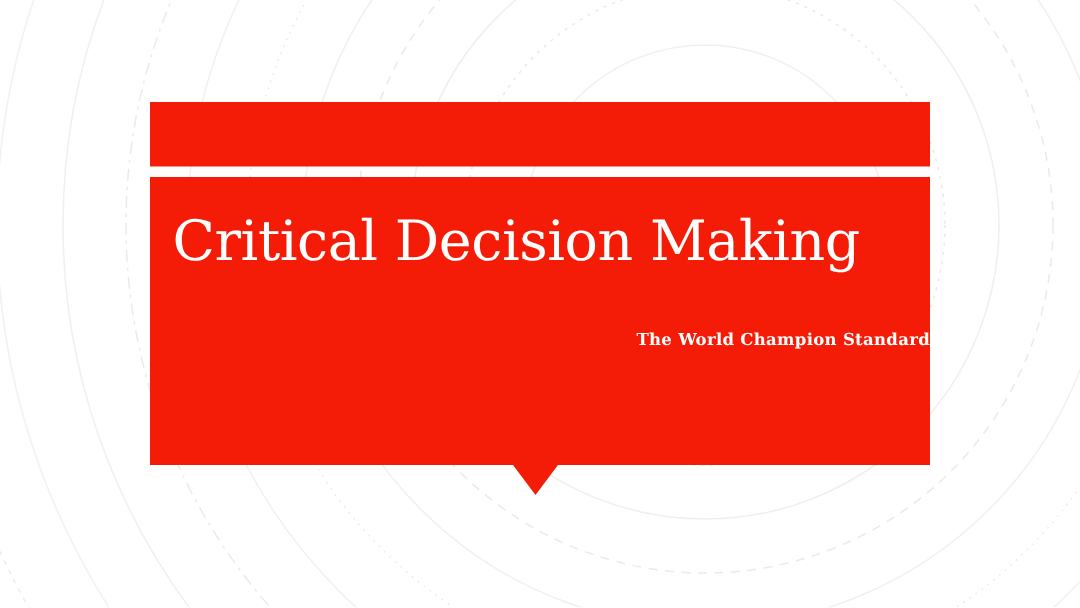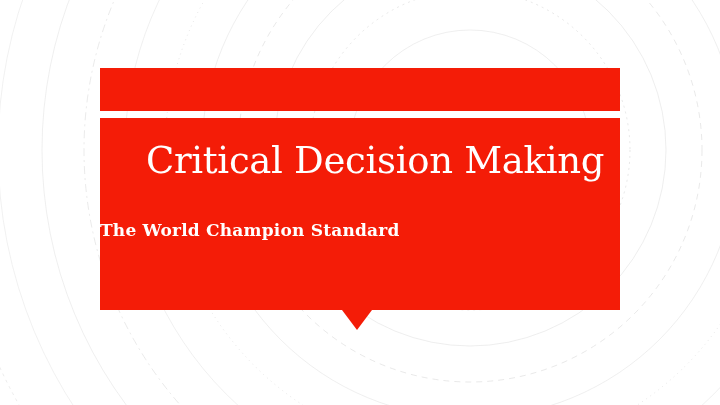--- a/index.html
+++ b/index.html
@@ -71,42 +71,42 @@
     height: 0;
     border-left: 15px solid transparent;
     border-right: 15px solid transparent;
     border-top: 20px solid #f41c07;
   }
 
   
   .title-block {
     margin-top: 20px;
     width: 100%;
-    text-align: center;
+    text-align: left;
     padding-left: 30px;
   }
 
   .title-line {
     display: block;
     color: #ffffff;
     font-family: "DejaVu Serif", "Liberation Serif", serif;
     font-size: 37px;
     line-height: 45px;
     font-weight: 400;
     letter-spacing: -0.3px;
     white-space: nowrap;
   }
 
   .subtitle {
     margin-top: 37px;
     width: 100%;
-    text-align: left;
+    text-align: right;
     color: #ffffff;
     font-family: "DejaVu Serif", "Liberation Serif", serif;
-    font-size: 17px;
+    font-size: 11px;
     font-weight: 700;
     letter-spacing: 0.2px;
     white-space: nowrap;
   }
 </style>
 </head>
 <body>
 
 <div id="slide">
 

